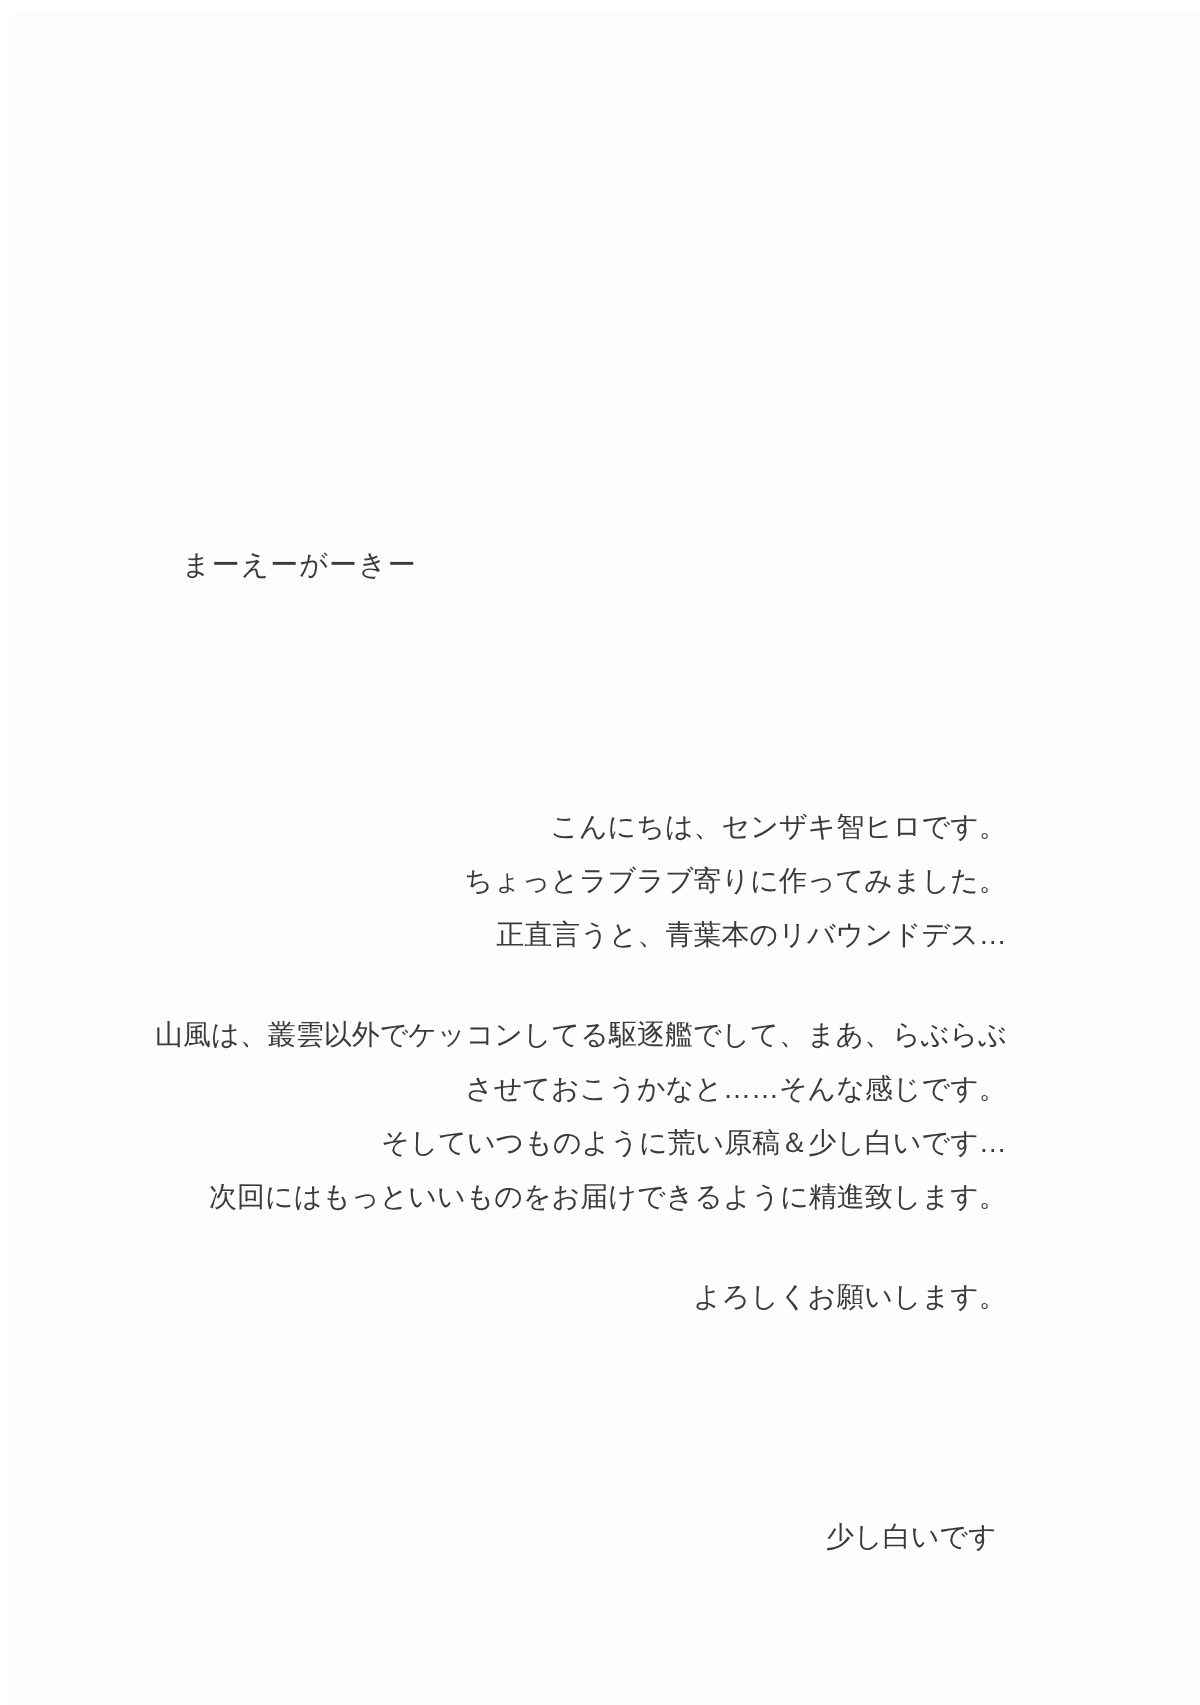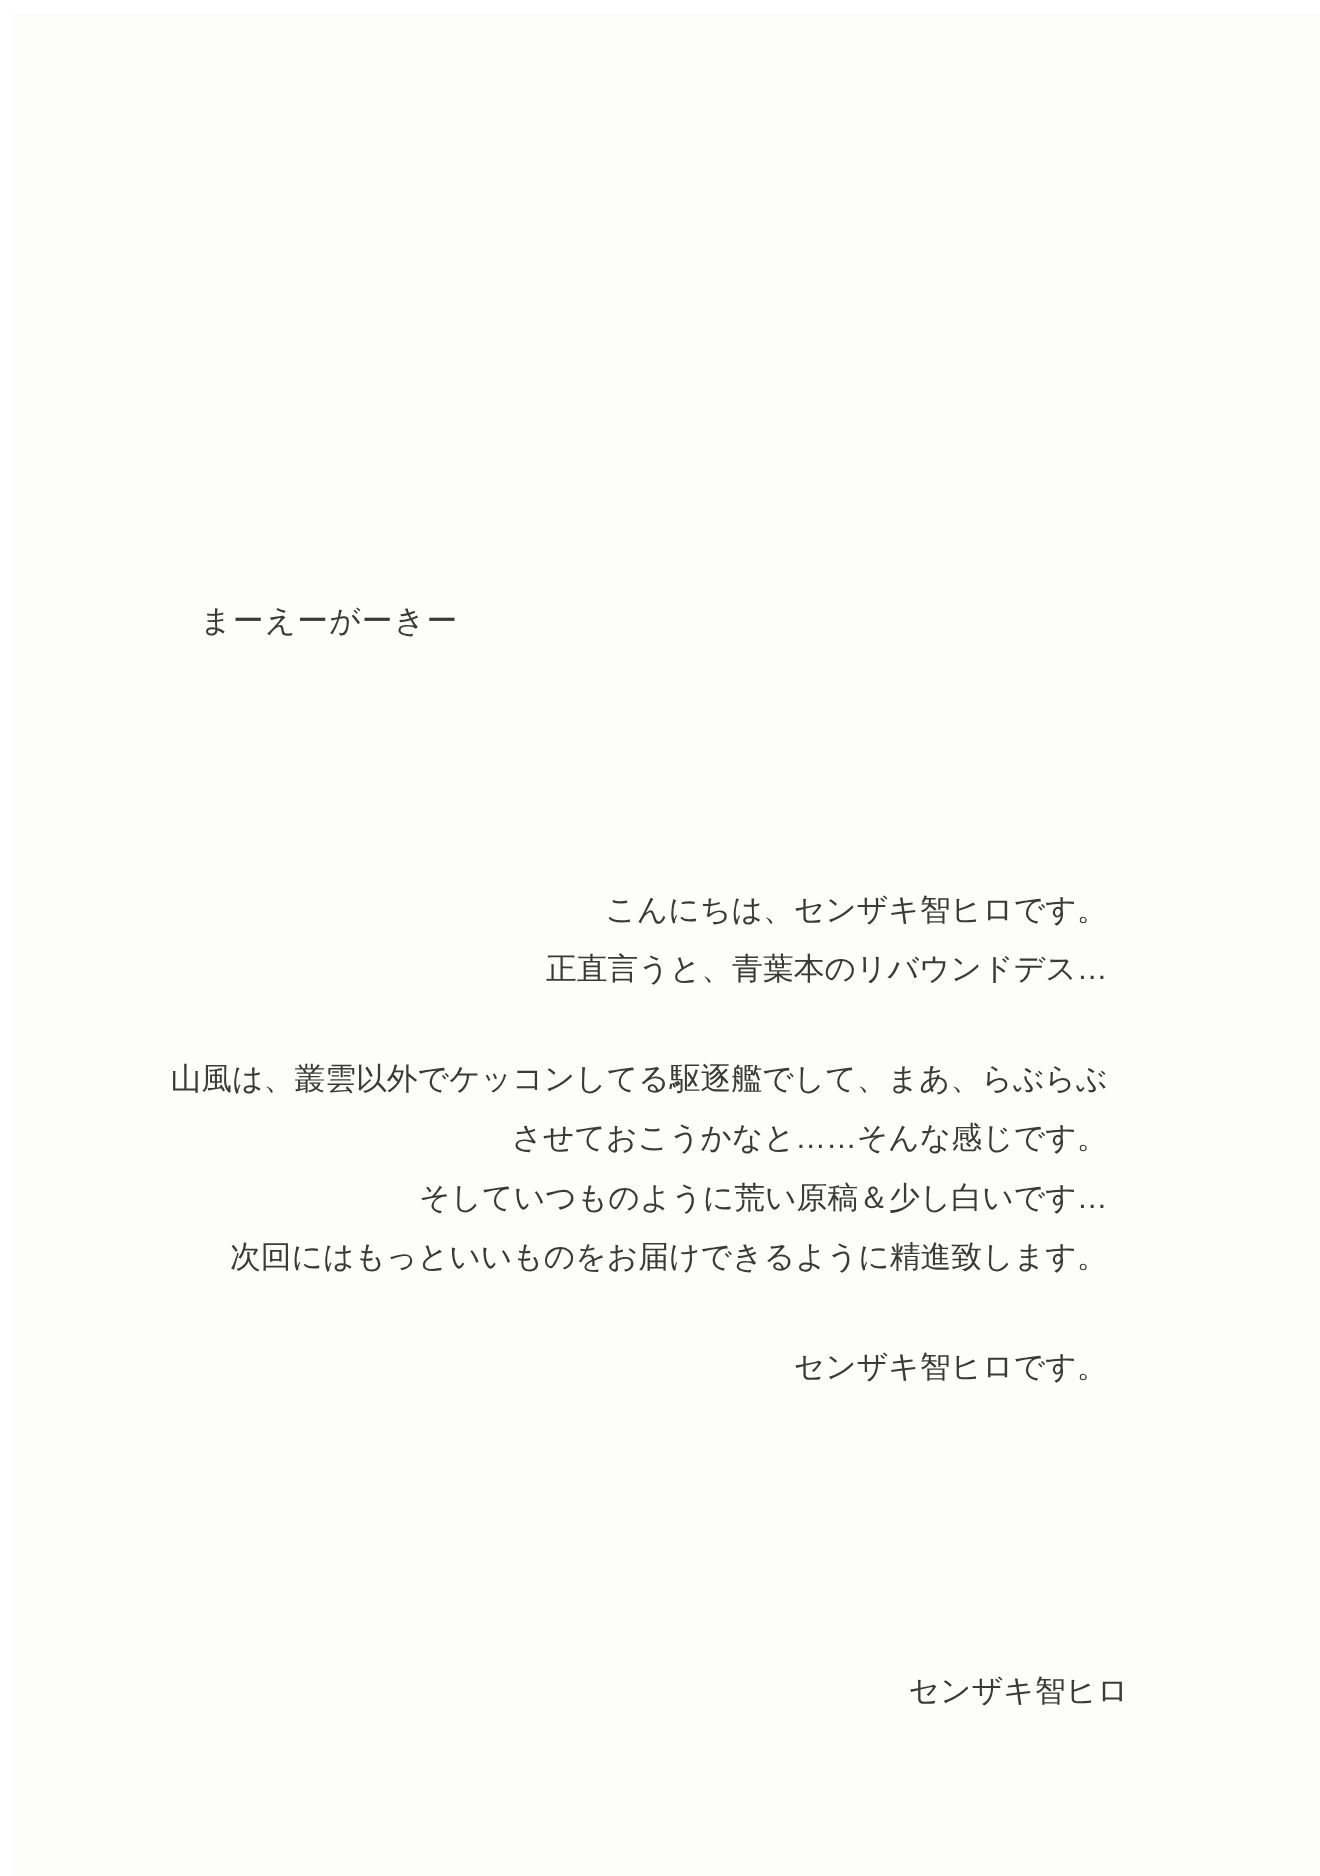--- a/index.html
+++ b/index.html
@@ -58,31 +58,32 @@
 <body>
 
 <div class="page">
 
   <div class="title">まーえーがーきー</div>
 
   <div class="body-text">
 
     <p class="para">
       <span class="line">こんにちは、センザキ智ヒロです。</span>
+      <span class="line">ちょっとラブラブ寄りに作ってみました。</span>
       <span class="line">正直言うと、青葉本のリバウンドデス…</span>
     </p>
 
     <p class="para">
       <span class="line">山風は、叢雲以外でケッコンしてる駆逐艦でして、まあ、らぶらぶ</span>
       <span class="line">させておこうかなと……そんな感じです。</span>
       <span class="line">そしていつものように荒い原稿＆少し白いです…</span>
       <span class="line">次回にはもっといいものをお届けできるように精進致します。</span>
     </p>
 
     <p class="para">
-      <span class="line">センザキ智ヒロです。</span>
+      <span class="line">よろしくお願いします。</span>
     </p>
 
   </div>
 
-  <div class="signature">センザキ智ヒロ</div>
+  <div class="signature">少し白いです</div>
 
 </div>
 
 </body></html>

